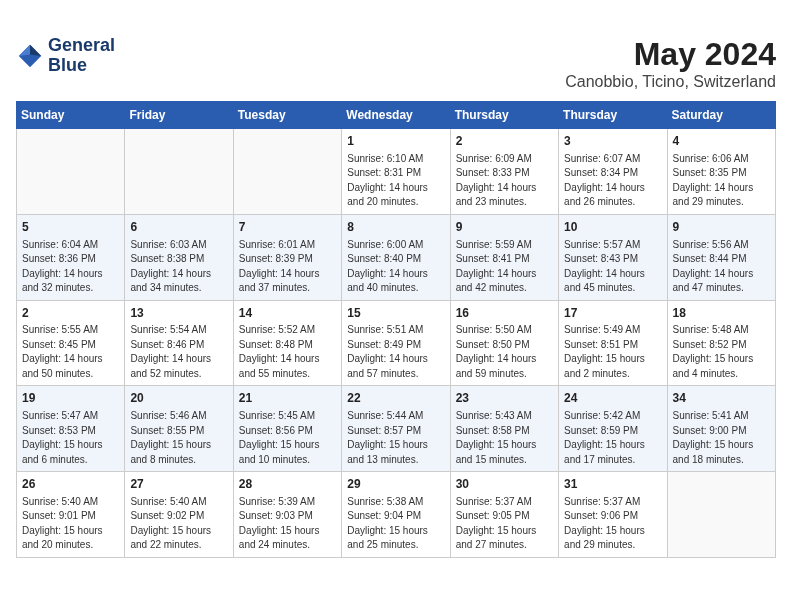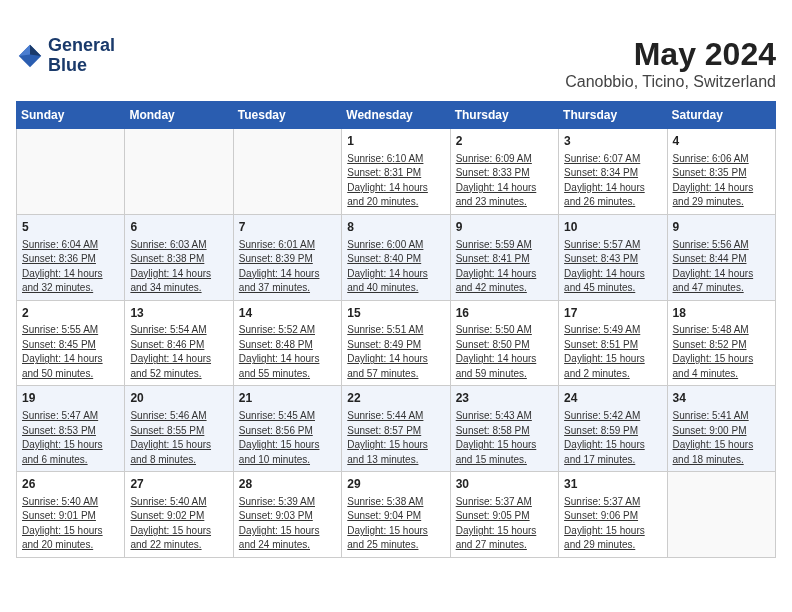--- a/index.html
+++ b/index.html
@@ -76,21 +76,20 @@
     .day-num {
       font-weight: bold;
       font-size: 12px;
       display: block;
       margin-bottom: 2px;
     }
     .cell-content {
       font-size: 10px;
       color: #333;
       line-height: 1.45;
-      text-decoration: underline;
     }
     .empty-cell {
       background: #f9f9f9;
     }
   </style>
 </head>
 <body>
 
 <div class="header-area">
   <div class="logo">
@@ -107,21 +106,21 @@
   <div class="title-area">
     <div class="main-title">May 2024</div>
     <div class="sub-title">Canobbio, Ticino, Switzerland</div>
   </div>
 </div>
 
 <table>
   <thead>
     <tr id="header-row">
     <th>Sunday</th>
-        <th>Monday</th>
+        <th>Friday</th>
         <th>Tuesday</th>
         <th>Wednesday</th>
         <th>Thursday</th>
         <th>Thursday</th>
         <th>Saturday</th>
       </tr>
   </thead>
   <tbody id="calendar-body">
   <tr>
         <td class="empty-cell"></td>

